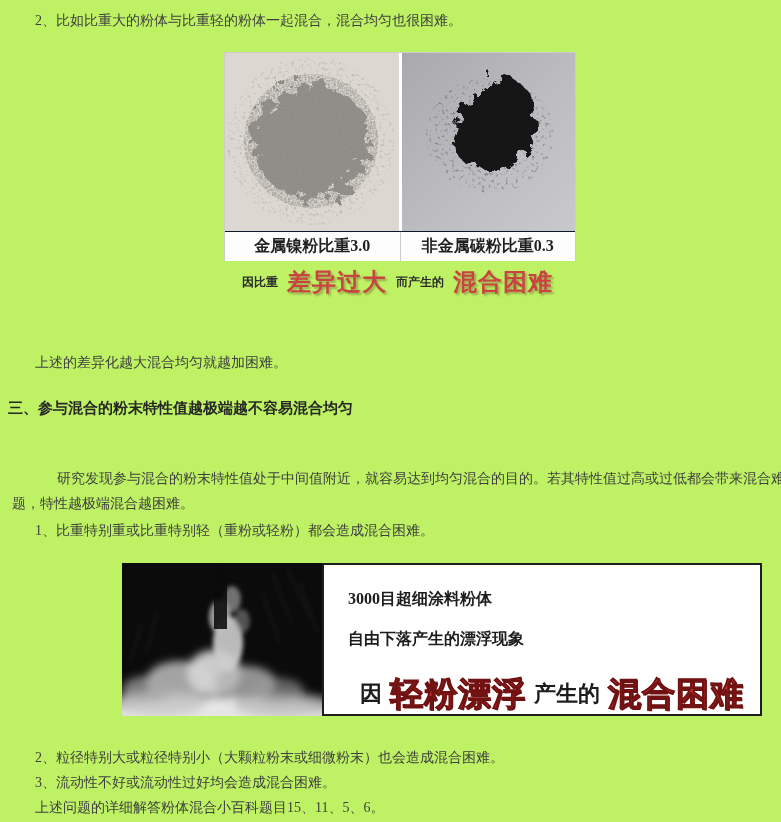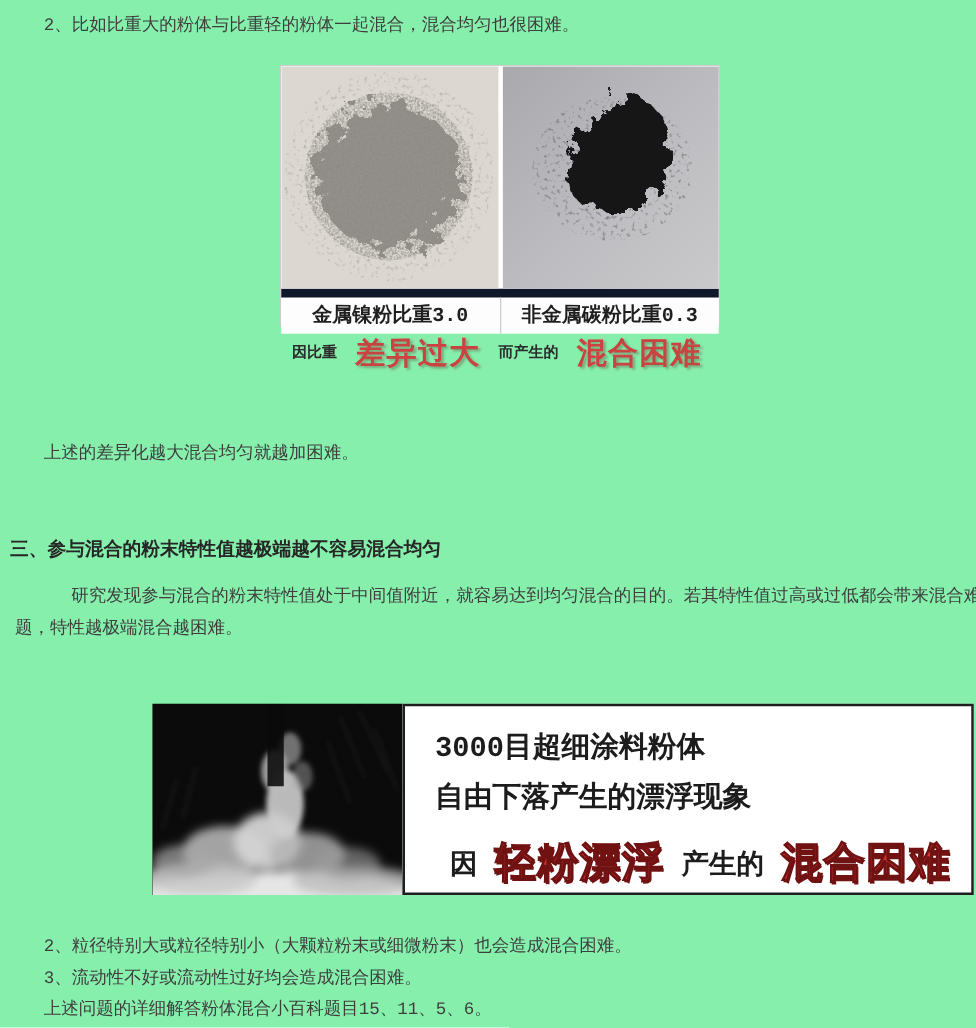--- a/index.html
+++ b/index.html
@@ -1,48 +1,48 @@
 <!DOCTYPE html>
 <html><head>
 <meta charset="utf-8">
 <style>
   html,body{margin:0;padding:0;background:#ffffff;}
   .page{
-    position:relative;width:781px;height:822px;background:#86efac;
-    font-family:Liberation Mono, monospace;
+    position:relative;width:781px;height:822px;background:#bef264;
+    font-family:Liberation Serif, serif;
     color:#3e3e3e;overflow:hidden;
   }
   .bodyline{position:absolute;font-size:14px;line-height:20px;white-space:nowrap;color:#3e3e3e;margin:0;}
   .heading{position:absolute;font-size:15px;font-weight:bold;color:#262626;white-space:nowrap;margin:0;}
   .para-wrap{position:absolute;font-size:14px;line-height:25px;color:#3e3e3e;margin:0;
     width:777px;left:12px;text-indent:45px;white-space:normal;}
 
   
   .fig1{position:absolute;left:224px;top:52px;width:352px;height:209px;
     background:#ffffff;border:1px solid #cccccc;box-sizing:border-box;}
   .fig1-photos{display:flex;height:178px;background:#ffffff;}
   .fig1-photo{width:174px;height:178px;overflow:hidden;}
   .fig1-photo.left{margin-right:3px;}
-  .fig1-captions{display:flex;height:29px;border-top:7px solid #0f172a;background:#fdfdfd;}
+  .fig1-captions{display:flex;height:29px;border-top:1px solid #0f172a;background:#fdfdfd;}
   .fig1-cap{flex:1;display:flex;align-items:center;justify-content:center;
     font-size:16px;font-weight:bold;color:#1f1f1f;}
   .fig1-cap.left{border-right:1px solid #cccccc;}
 
   
   .redcap1{position:absolute;left:124px;top:266px;width:552px;text-align:center;white-space:nowrap;}
   .redcap1 .blk{font-size:12px;font-weight:bold;color:#2c2c2c;vertical-align:middle;}
   .redcap1 .red{font-size:24px;font-weight:bold;color:#c94441;vertical-align:middle;
     letter-spacing:1px;margin:0 5px;text-shadow:2px 2px 2px rgba(90,40,40,0.35);}
 
   
   .fig2{position:absolute;left:122px;top:563px;width:552px;height:153px;display:flex;}
   .fig2-photo{width:200px;height:153px;background:#0b0b0b;flex:none;overflow:hidden;}
   .fig2-panel{flex:1;background:#ffffff;border:2px solid #1e1e1e;box-sizing:border-box;
     padding:14px 0 0 24px;}
-  .fig2-line{font-size:23px;line-height:40px;font-weight:bold;color:#1c1c1c;white-space:nowrap;margin:0;}
+  .fig2-line{font-size:16px;line-height:40px;font-weight:bold;color:#1c1c1c;white-space:nowrap;margin:0;}
   .fig2-capline{white-space:nowrap;line-height:44px;margin:12px;}
   .fig2-capline .blk{font-size:22px;font-weight:bold;color:#1c1c1c;vertical-align:middle;}
   .fig2-capline .red{font-size:33px;font-weight:bold;color:#d03636;vertical-align:middle;
     letter-spacing:1px;margin:0 4px;-webkit-text-stroke:1px #701212;
     text-shadow:1px 1px 0 #701212;}
 </style>
 </head>
 <body>
 
 <div class="page">
@@ -111,24 +111,25 @@
 
   <div class="redcap1">
     <span class="blk">因比重</span>
     <span class="red">差异过大</span>
     <span class="blk">而产生的</span>
     <span class="red">混合困难</span>
   </div>
 
   <p class="bodyline" style="left:35px;top:353px;text-align:center;">上述的差异化越大混合均匀就越加困难。</p>
 
-  <p class="heading" style="left:8px;top:430px;">三、参与混合的粉末特性值越极端越不容易混合均匀</p>
+  <p class="heading" style="left:8px;top:399px;">三、参与混合的粉末特性值越极端越不容易混合均匀</p>
 
   <p class="para-wrap" style="top:466px;">研究发现参与混合的粉末特性值处于中间值附近，就容易达到均匀混合的目的。若其特性值过高或过低都会带来混合难题，特性越极端混合越困难。</p>
 
+  <p class="bodyline" style="left:35px;top:521px;">1、比重特别重或比重特别轻（重粉或轻粉）都会造成混合困难。</p>
 
   <div class="fig2">
 
     <div class="fig2-photo">
       <svg width="200" height="153" viewBox="0 0 200 153">
         <defs>
           <filter id="blurA" x="-40%" y="-40%" width="180%" height="180%">
             <feGaussianBlur stdDeviation="4"></feGaussianBlur>
           </filter>
           <filter id="blurB" x="-40%" y="-40%" width="180%" height="180%">

